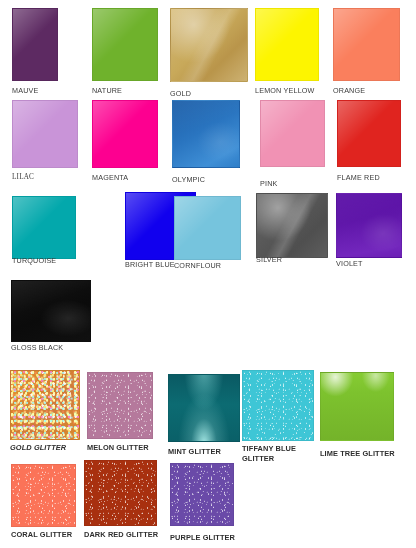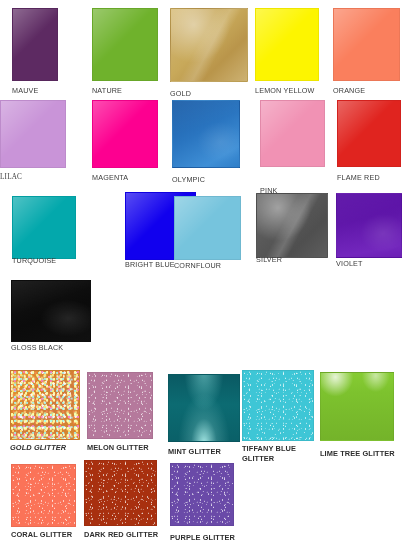--- a/index.html
+++ b/index.html
@@ -137,35 +137,35 @@
       <span class="label" style="position: absolute; left: 0px; top: 81px; width: 118px; margin-top: 0px;">GOLD</span>
     </div>
     <div class="cell" style="left: 255px; top: 8px; width: 64px;">
       <div class="chip tex-sheen-tl" title="LEMON YELLOW" style="height: 73px; background: rgb(253, 245, 0);"></div>
       <span class="label" style="position: absolute; left: 0px; top: 78px; width: 104px; margin-top: 0px;">LEMON YELLOW</span>
     </div>
     <div class="cell" style="left: 333px; top: 8px; width: 67px; border-radius: 8px;">
       <div class="chip tex-sheen-tl" title="ORANGE" style="height: 73px; background: rgb(250, 127, 93);"></div>
       <span class="label" style="position: absolute; left: 0px; top: 78px; width: 107px; margin-top: 0px;">ORANGE</span>
     </div>
-    <div class="cell" style="left: 0; top: 100px; width: 66px; font-family: Liberation Serif, serif;">
+    <div class="cell" style="left: 12px; top: 100px; width: 66px; font-family: Liberation Serif, serif;">
       <div class="chip tex-sheen-tl" title="LILAC" style="height: 68px; background: rgb(201, 148, 216);"></div>
       <span class="label" style="position: absolute; left: 0px; top: 73px; width: 106px; margin-top: 0px;">LILAC</span>
     </div>
     <div class="cell" style="left: 92px; top: 100px; width: 66px;">
       <div class="chip tex-sheen-tl" title="MAGENTA" style="height: 68px; background: rgb(253, 0, 144);"></div>
       <span class="label" style="position: absolute; left: 0px; top: 73px; width: 106px; margin-top: 0px;">MAGENTA</span>
     </div>
     <div class="cell" style="left: 172px; top: 100px; width: 68px;">
       <div class="chip tex-gloss" title="OLYMPIC" style="height: 68px; background: linear-gradient(150deg, rgb(28, 94, 168) 0%, rgb(42, 117, 192) 45%, rgb(63, 143, 214) 80%, rgb(47, 126, 200) 100%);"></div>
       <span class="label" style="position: absolute; left: 0px; top: 75px; width: 108px; margin-top: 0px;">OLYMPIC</span>
     </div>
     <div class="cell" style="left: 260px; top: 100px; width: 65px;">
       <div class="chip tex-sheen-tl" title="PINK" style="height: 67px; background: rgb(241, 146, 180);"></div>
-      <span class="label" style="position: absolute; left: 0px; top: 71px; width: 105px; margin-top: 15px;">PINK</span>
+      <span class="label" style="position: absolute; left: 0px; top: 71px; width: 105px; margin-top: 8px;">PINK</span>
     </div>
     <div class="cell" style="left: 337px; top: 100px; width: 64px;">
       <div class="chip tex-sheen-tl" title="FLAME RED" style="height: 67px; background: rgb(224, 36, 31);"></div>
       <span class="label" style="position: absolute; left: 0px; top: 73px; width: 104px; margin-top: 0px;">FLAME RED</span>
     </div>
     <div class="cell" style="left: 12px; top: 196px; width: 64px;">
       <div class="chip tex-sheen-tl" title="TURQUOISE" style="height: 63px; background: rgb(3, 168, 172);"></div>
       <span class="label" style="position: absolute; left: 0px; top: 60px; width: 104px; margin-top: 0px;">TURQUOISE</span>
     </div>
     <div class="cell" style="left: 88px; top: 192px; width: 71px; margin-left: 37px;">

